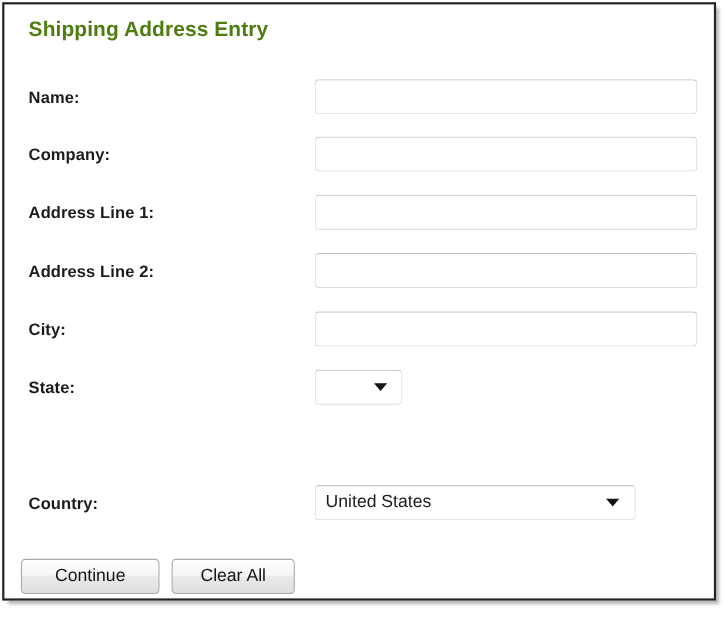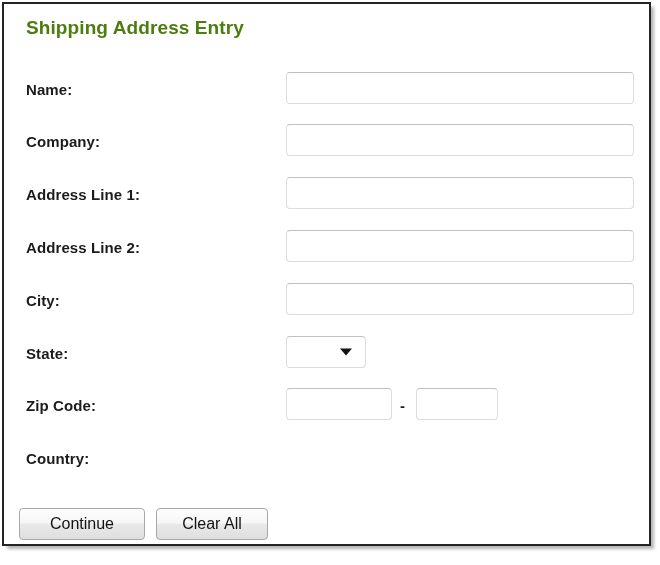--- a/index.html
+++ b/index.html
@@ -201,29 +201,27 @@
       <span class="select-value"></span>
       <span class="select-arrow"></span>
     </div>
   </div>
 
   <div class="form-row" style="top:279px;">
     <label class="field-label">City:</label>
     <input class="text-input input-wide" type="text" value="" style="">
   </div>
 
-  <div class="form-row" style="top:384px;">
-    <label class="field-label">Zip Code:</label>
-    <input class="text-input input-zip1" type="text" value="" style="">
-    <span class="zip-dash">-</span>
-    <input class="text-input input-zip2" type="text" value="" style="">
-  </div>
 
   <div class="form-row" style="top:437px;">
     <label class="field-label">Country:</label>
+    <div class="select-box select-country">
+      <span class="select-value">United States</span>
+      <span class="select-arrow"></span>
+    </div>
   </div>
 
   <div id="button-bar">
     <button class="form-button" id="continue-button">Continue</button>
     <button class="form-button" id="clear-all-button">Clear All</button>
   </div>
 
 </div>
 
 </body></html>

